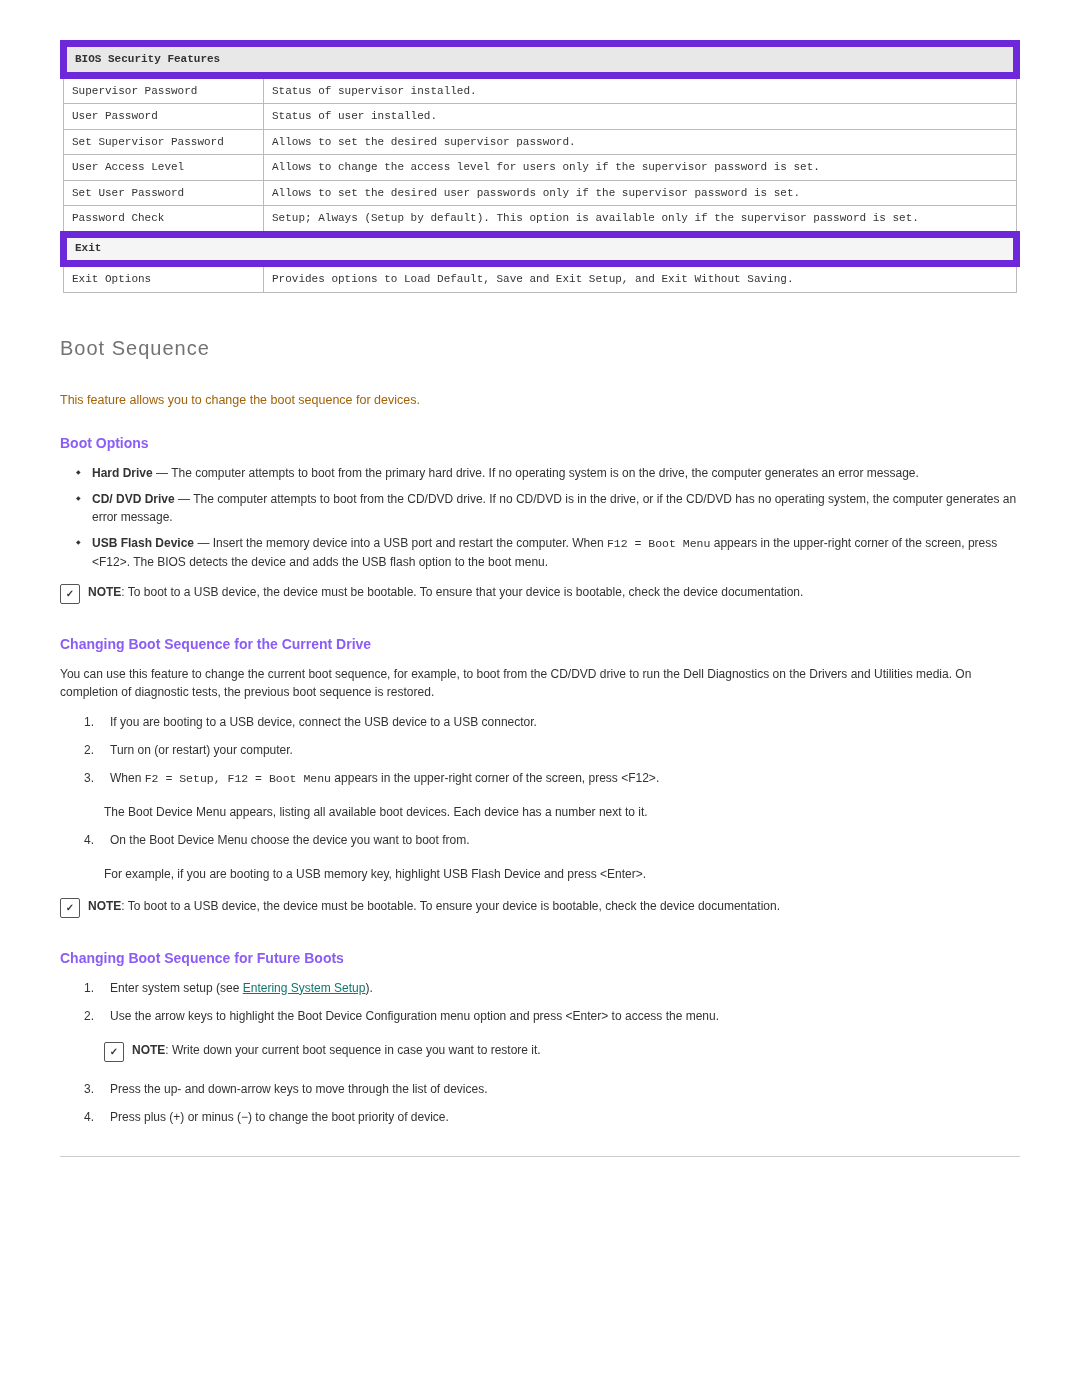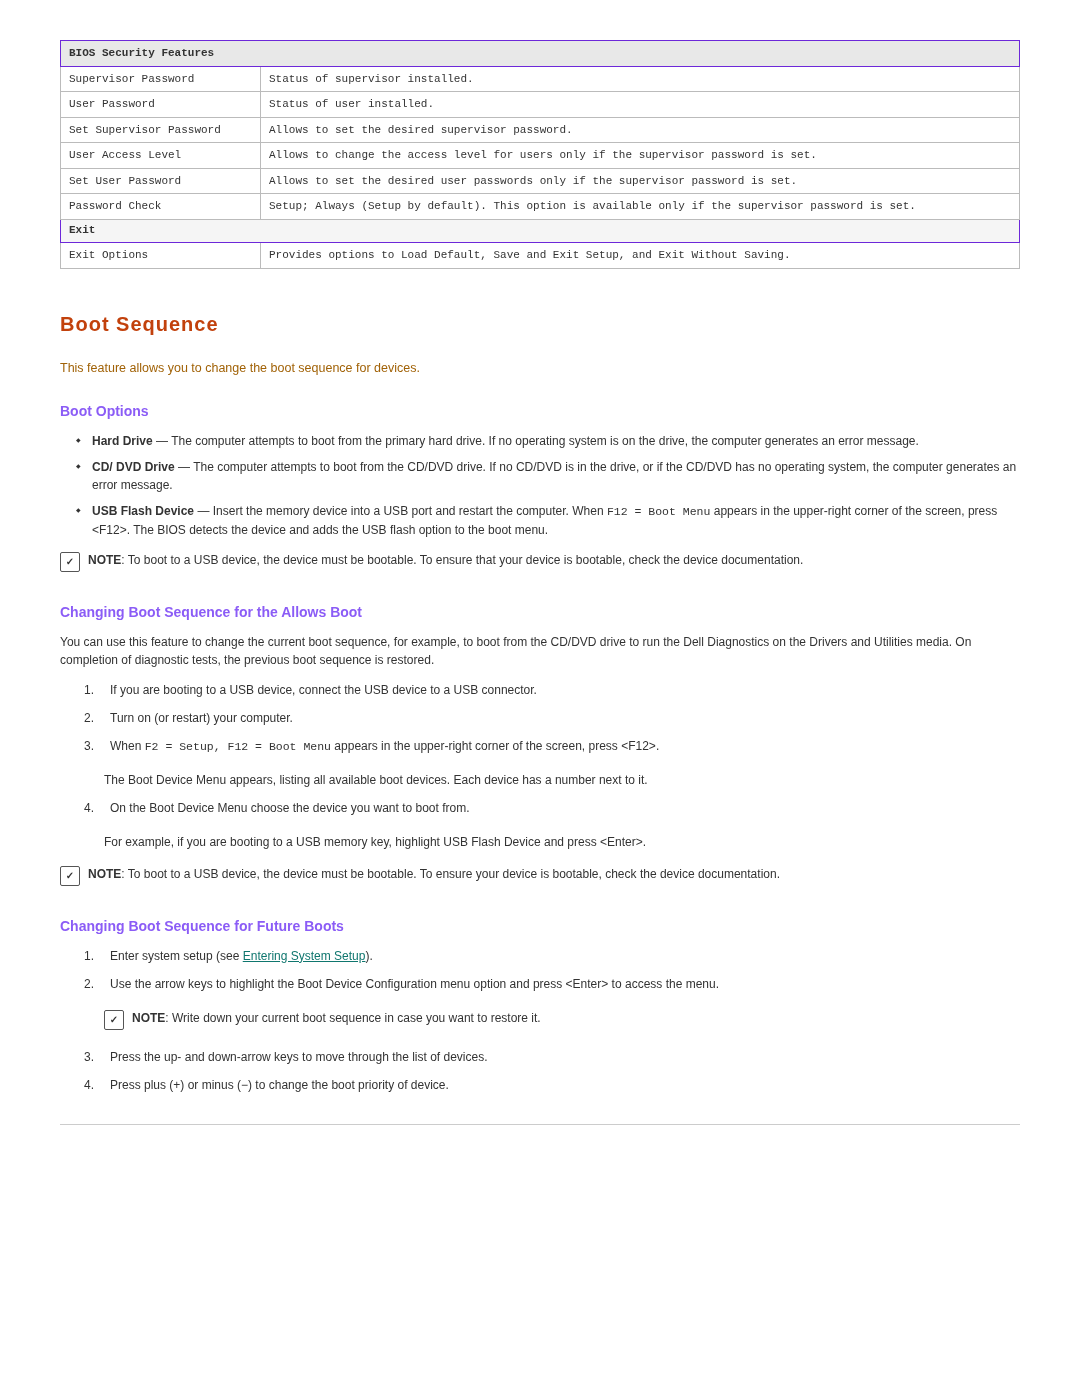--- a/index.html
+++ b/index.html
@@ -14,21 +14,21 @@
 
     
     .bios-table {
       width: 100%;
       border-collapse: collapse;
       margin-bottom: 40px;
       font-size: 11.5px;
     }
     .bios-table th {
       background: #e8e8e8;
-      border: 1px solid #6d28d9;
+      border: 7px solid #6d28d9;
       padding: 4px 8px;
       text-align: left;
       font-family: 'Courier New', monospace;
       font-size: 11px;
       font-weight: bold;
     }
     .bios-table td {
       border: 1px solid #bbb;
       padding: 4px 8px;
       vertical-align: top;
@@ -36,23 +36,23 @@
       font-size: 11px;
     }
     .bios-table td:first-child {
       width: 200px;
       white-space: nowrap;
     }
 
     
     .section-title {
       font-size: 20px;
-      font-weight: bold;
-      color: #c2410c;
-      margin-bottom: 20px;
+      font-weight: normal;
+      color: #737373;
+      margin-bottom: 28px;
       letter-spacing: 0.05em;
     }
     .intro-text {
       font-size: 12.5px;
       margin-bottom: 24px;
       color: #a16207;
     }
 
     
     .subsection-title {
@@ -227,21 +227,21 @@
       </li>
     </ul>
 
     <div class="note-box">
       <span class="note-icon">✓</span>
       <span class="note-text"><strong>NOTE</strong>: To boot to a USB device, the device must be bootable. To ensure that your device is bootable, check the device documentation.</span>
     </div>
   </div>
 
   <div class="subsection">
-    <h2 class="subsection-title">Changing Boot Sequence for the Allows Boot</h2>
+    <h2 class="subsection-title">Changing Boot Sequence for the Current Drive</h2>
 
     <p class="description-para">You can use this feature to change the current boot sequence, for example, to boot from the CD/DVD drive to run the Dell Diagnostics on the Drivers and Utilities media. On completion of diagnostic tests, the previous boot sequence is restored.</p>
 
     <ol class="ordered-list">
       <li>
         <span class="step-num">1.</span>
         <span class="step-content">If you are booting to a USB device, connect the USB device to a USB connector.</span>
       </li>
       <li>
         <span class="step-num">2.</span>

